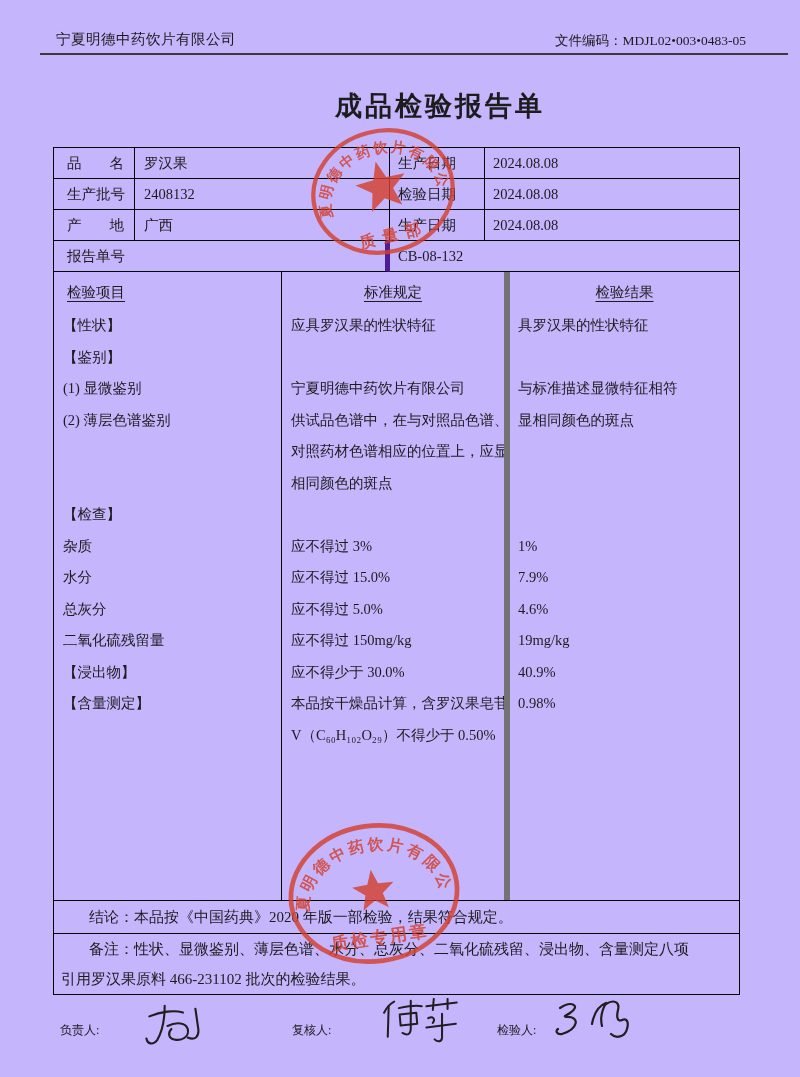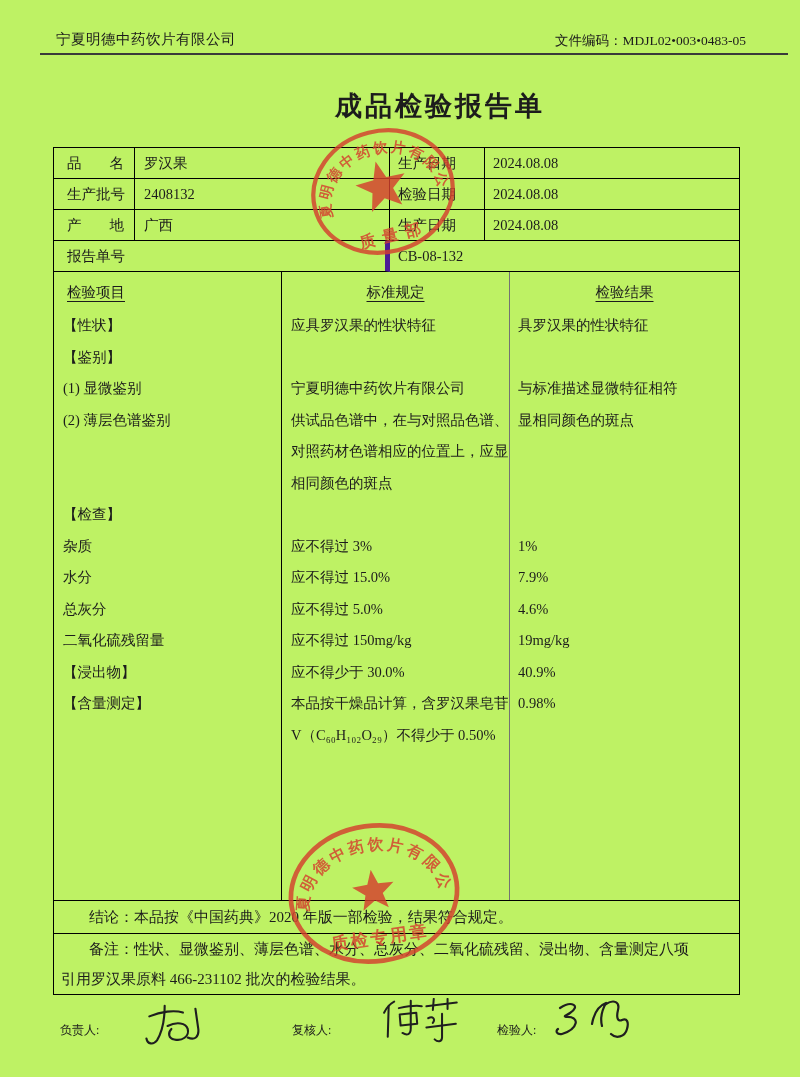--- a/index.html
+++ b/index.html
@@ -1,17 +1,17 @@
 <!DOCTYPE html>
 <html><head>
 <meta charset="utf-8">
 <style>
   html,body{margin:0;padding:0;background:#888;}
   .page{
-    position:relative;width:800px;height:1077px;background:#bef264;
+    position:relative;width:800px;height:1077px;background:#c4b5fd;
     font-family:"Liberation Serif", serif;color:#1c1c1c;overflow:hidden;
     margin:0 auto;
   }
   
   .hdr-company{position:absolute;left:56px;top:30px;font-size:14.5px;letter-spacing:.5px;}
   .hdr-code{position:absolute;right:54px;top:32px;font-size:13.5px;}
   .hdr-rule{position:absolute;left:40px;right:12px;top:53px;height:2px;background:#3a3a3a;}
   .doc-title{position:absolute;left:0;top:88px;width:100%;text-align:center;
     font-size:27px;font-weight:700;letter-spacing:3px;margin-left:40px;}
   
@@ -24,21 +24,21 @@
   .ic-l1 .just{display:inline-block;width:57px;text-align:justify;text-align-last:justify;}
   .ic-v1{padding-left:9px;border-right:1px solid #000;}
   .ic-l2{padding-left:8px;border-right:1px solid #000;}
   .ic-v2{padding-left:8px;}
   .ic-ra{grid-column:1 / 3;padding-left:13px;border-right:5px solid #4c1d95;}
   .ic-rb{grid-column:3 / 5;padding-left:8px;}
   
   .mtable{display:flex;height:628px;border-bottom:1px solid #000;}
   .mcol{box-sizing:border-box;overflow:hidden;}
   .mcol1{width:228px;border-right:1px solid #000;}
-  .mcol2{width:228px;border-right:1px solid #737373;}
+  .mcol2{width:228px;border-right:6px solid #737373;}
   .mcol3{flex:1;}
   .mhead{height:38px;line-height:40px;font-size:14.5px;}
   .mhead span{text-decoration:underline;text-underline-offset:4px;}
   .mh-left{padding-left:13px;}
   .mh-center{text-align:center;}
   .mline{height:31.5px;line-height:31.5px;font-size:14.5px;white-space:nowrap;}
   .mcol1 .mline{padding-left:9px;}
   .mcol2 .mline{padding-left:9px;}
   .mcol3 .mline{padding-left:8px;}
   

